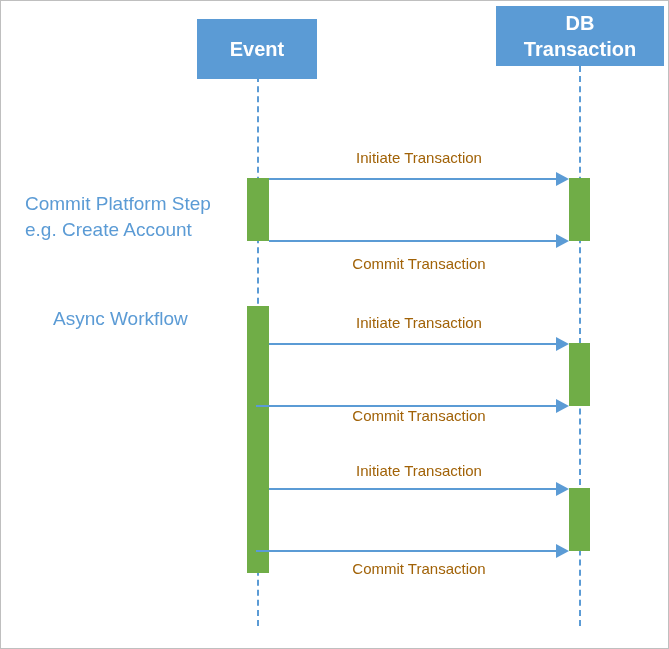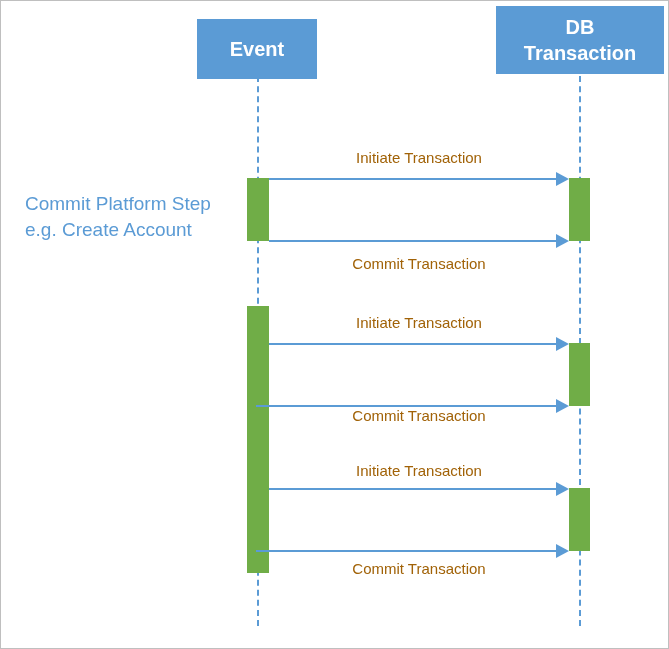--- a/index.html
+++ b/index.html
@@ -74,32 +74,33 @@
 </style>
 </head>
 <body>
 
 <div id="diagram">
 
   <div class="participant-box" style="left:196px; top:18px; width:120px; height:60px;">
     <span>Event</span>
   </div>
 
-  <div class="participant-box" style="left:495px; top:5px; width:168px; height:68px;">
+  <div class="participant-box" style="left:495px; top:5px; width:168px; height:60px;">
     <span>DB</span>
     <span>Transaction</span>
   </div>
 
   <div class="lifeline" style="left:256px; top:65px; height:560px;"></div>
 
   <div class="lifeline" style="left:578px; top:65px; height:560px;"></div>
 
   <div class="side-label" style="left:24px; top:190px; width:218px;">Commit Platform Step
 e.g. Create Account</div>
 
+  <div class="side-label" style="left:52px; top:305px; width:190px;">Async Workflow</div>
 
   <div class="activation" style="left:246px; top:177px; width:22px; height:63px;"></div>
 
   <div class="activation" style="left:246px; top:305px; width:22px; height:267px;"></div>
 
   <div class="activation" style="left:568px; top:177px; width:21px; height:63px;"></div>
 
   <div class="activation" style="left:568px; top:342px; width:21px; height:63px;"></div>
 
   <div class="activation" style="left:568px; top:487px; width:21px; height:63px;"></div>

